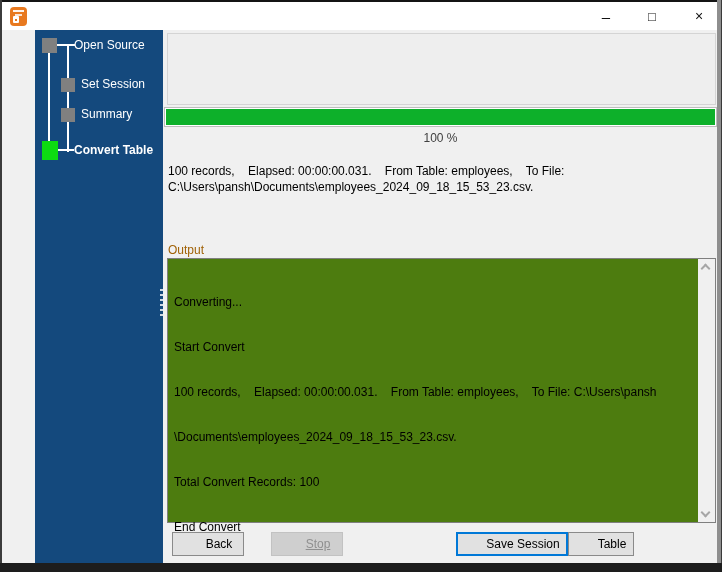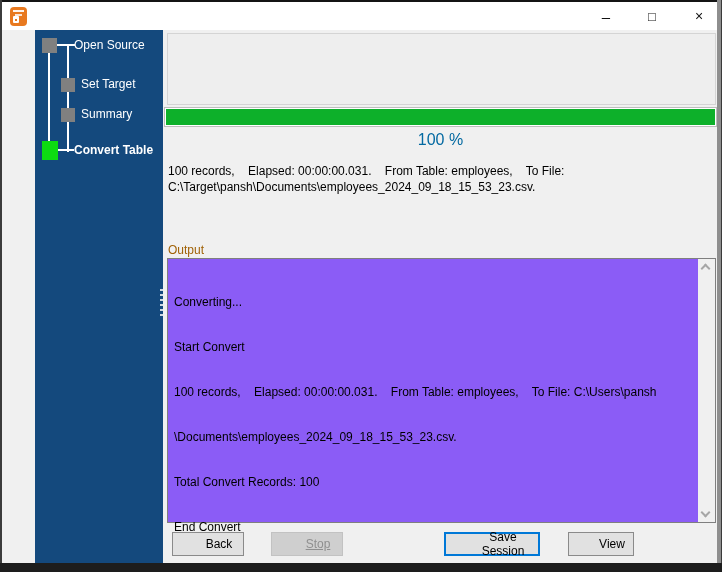--- a/index.html
+++ b/index.html
@@ -34,38 +34,38 @@
   .step-label { position:absolute; color:#ffffff; font-size:12px; white-space:nowrap; }
   .step-label.bold { font-weight:bold; }
   .grip { position:absolute; left:160px; top:289px; width:3px; height:29px;
           background:repeating-linear-gradient(to bottom,#cfd8e2 0 2px, transparent 2px 5px); }
 
   
   .main-bg { position:absolute; left:163px; top:30px; width:554px; height:533px; background:#f0f0f0; }
   .top-panel { position:absolute; left:167px; top:33px; width:549px; height:72px; background:#eeeeee; border:1px solid #d4d4d4; }
   .progress { position:absolute; left:164px; top:107px; width:553px; height:20px; background:#ffffff; border:1px solid #bcbcbc; padding:1px; }
   .progress .fill { height:100%; width:100%; background:#0db02a; }
-  .pct { position:absolute; left:164px; top:131px; width:553px; text-align:center; font-size:16px; color:#0369a1; }
+  .pct { position:absolute; left:164px; top:131px; width:553px; text-align:center; font-size:12px; color:#404040; }
   .status { position:absolute; left:168px; top:163px; width:545px; font-size:12px; line-height:16px; color:#000; white-space:pre-wrap; }
   .out-label { position:absolute; left:168px; top:243px; font-size:12px; color:#a16207; }
-  .out-box { position:absolute; left:167px; top:258px; width:549px; height:265px; background:#8b5cf6; border:1px solid #7f7f7f; }
+  .out-box { position:absolute; left:167px; top:258px; width:549px; height:265px; background:#4d7c0f; border:1px solid #7f7f7f; }
   .out-text { position:absolute; left:6px; top:6px; right:22px; font-size:12px; line-height:15px; color:#000; white-space:pre-wrap; }
   .out-scroll { position:absolute; right:0; top:0; width:17px; height:100%; background:#f0f0f0; }
   .chev { position:absolute; left:4px; width:7px; height:7px; border-left:2px solid #a6a6a6; border-top:2px solid #a6a6a6; }
   .chev.up   { top:6px;    transform:rotate(45deg); }
   .chev.down { bottom:6px; transform:rotate(225deg); }
 
   
   .btn { position:absolute; top:532px; height:24px; background:#e1e1e1; border:1px solid #8a8a8a;
          font-family:"Liberation Sans", sans-serif; font-size:12px; color:#000;
          display:flex; align-items:center; justify-content:center; cursor:default;padding-left:22px; }
   .btn.b-back  { left:172px; width:72px; }
   .btn.b-stop  { left:271px; width:72px; background:#cfcfcf; border-color:#c2c2c2; color:#8f8f8f;text-decoration:underline; }
   .btn.b-close { left:362px; width:72px; }
-  .btn.b-save  { left:444px; width:96px; border:2px solid #0078d7; }
+  .btn.b-save  { left:456px; width:112px; border:2px solid #0078d7; }
   .btn.b-view  { left:568px; width:66px; }
 </style>
 </head>
 <body>
 
 <div class="window">
 
   <div class="titlebar">
     <div class="app-icon">
       <div class="bar1"></div>
@@ -81,39 +81,39 @@
   <div class="sidebar">
     <div class="tline" style="left:13px; top:22px; width:2px; height:90px;"></div>
     <div class="tline" style="left:32px; top:15px; width:2px; height:107px;"></div>
     <div class="tline" style="left:22px; top:14px; width:18px; height:2px;"></div>
     <div class="tline" style="left:23px; top:119px; width:16px; height:2px;"></div>
 
     <div class="sq" style="left:7px; top:8px;"></div>
     <div class="step-label" style="left:39px; top:8px;">Open Source</div>
 
     <div class="sq" style="left:26px; top:48px; width:14px; height:14px;"></div>
-    <div class="step-label" style="left:46px; top:47px;">Set Target</div>
+    <div class="step-label" style="left:46px; top:47px;">Set Session</div>
 
     <div class="sq" style="left:26px; top:78px; width:14px; height:14px;"></div>
     <div class="step-label" style="left:46px; top:77px;">Summary</div>
 
     <div class="sq green" style="left:7px; top:111px; width:16px; height:19px;"></div>
     <div class="step-label bold" style="left:39px; top:113px;">Convert Table</div>
   </div>
   <div class="grip"></div>
 
   <div class="main-bg"></div>
   <div class="top-panel"></div>
 
   <div class="progress">
     <div class="fill"></div>
   </div>
   <div class="pct">100 %</div>
 
-  <div class="status"><span>100 records,    Elapsed: 00:00:00.031.    From Table: employees,    To File:</span><br><span>C:\Target\pansh\Documents\employees_2024_09_18_15_53_23.csv.</span></div>
+  <div class="status"><span>100 records,    Elapsed: 00:00:00.031.    From Table: employees,    To File:</span><br><span>C:\Users\pansh\Documents\employees_2024_09_18_15_53_23.csv.</span></div>
 
   <div class="out-label">Output</div>
 
   <div class="out-box">
     <div class="out-text">
       <div>Converting...</div>
       <div>Start Convert</div>
       <div>100 records,    Elapsed: 00:00:00.031.    From Table: employees,    To File: C:\Users\pansh</div>
       <div>\Documents\employees_2024_09_18_15_53_23.csv.</div>
       <div>Total Convert Records: 100</div>
@@ -121,20 +121,20 @@
     </div>
     <div class="out-scroll">
       <div class="chev up"></div>
       <div class="chev down"></div>
     </div>
   </div>
 
   <button class="btn b-back">Back</button>
   <button class="btn b-stop" disabled="">Stop</button>
   <button class="btn b-save">Save Session</button>
-  <button class="btn b-view">View</button>
+  <button class="btn b-view">Table</button>
 
   <div class="frame-top"></div>
   <div class="frame-left"></div>
   <div class="frame-right"></div>
   <div class="bottom-strip"></div>
 
 </div>
 
 </body></html>

